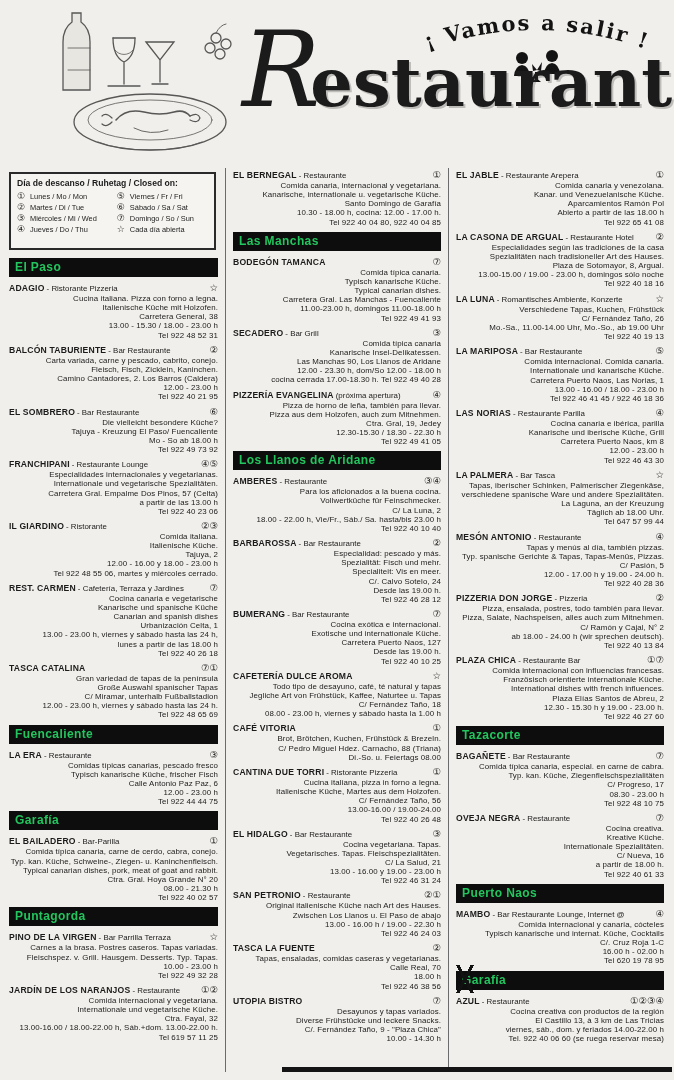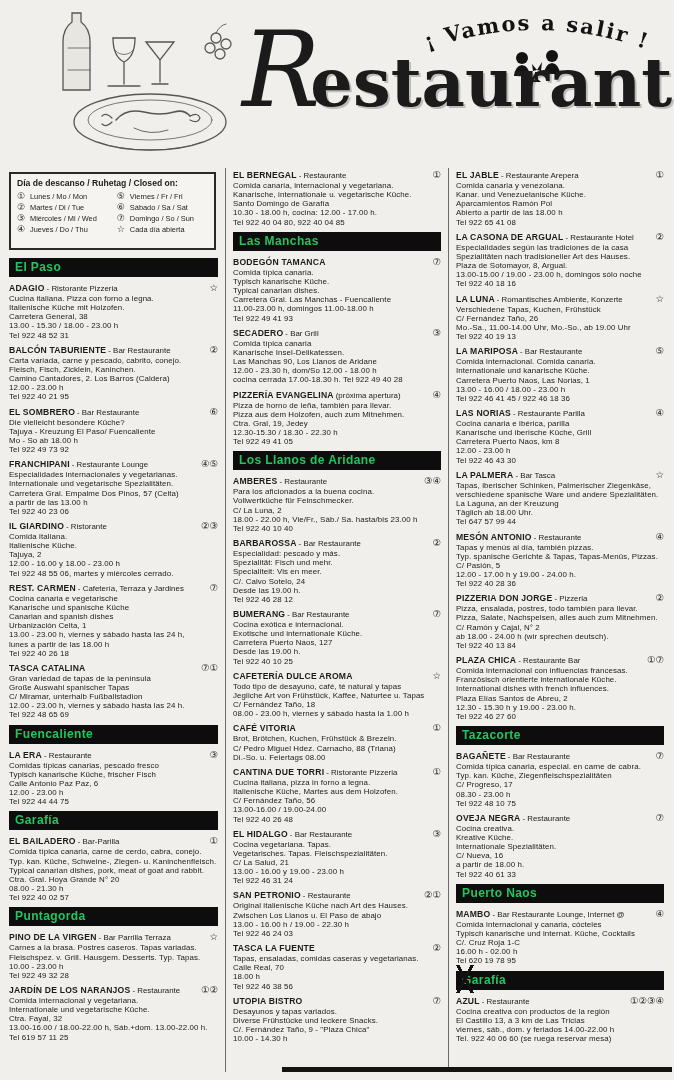--- a/index.html
+++ b/index.html
@@ -31,21 +31,21 @@
   .legend-label{white-space:nowrap;}
   
   .section-bar{position:relative;background:#0d0d0d;color:#22c55e;font-weight:bold;
                font-size:12px;letter-spacing:.4px;padding:2px 6px 3px 6px;margin:5px 0 6px 0;}
   .section-bar.crossed::before{content:"";position:absolute;left:-6px;top:-6px;width:30px;height:28px;
       background:
         linear-gradient(63deg,transparent 46%,#111 46%,#111 54%,transparent 54%),
         linear-gradient(-63deg,transparent 46%,#111 46%,#111 54%,transparent 54%);
       z-index:2;}
   
-  .entry{margin-bottom:5px;}
+  .entry{margin-bottom:5px;text-align:right;}
   .entry-head{display:flex;align-items:baseline;margin-bottom:1px;}
   .entry-name{font-weight:bold;font-size:8.6px;letter-spacing:.2px;white-space:nowrap;}
   .entry-type{font-size:7.9px;white-space:nowrap;margin-left:2px;}
   .entry-badge{margin-left:auto;font-size:9.5px;line-height:1;flex:none;padding-left:4px;}
   .entry-line{font-size:7.9px;line-height:1.16;letter-spacing:.1px;}
   
   .footer-rule{position:absolute;left:282px;right:2px;bottom:8px;height:5px;background:#141414;}
 </style>
 </head>
 <body>

